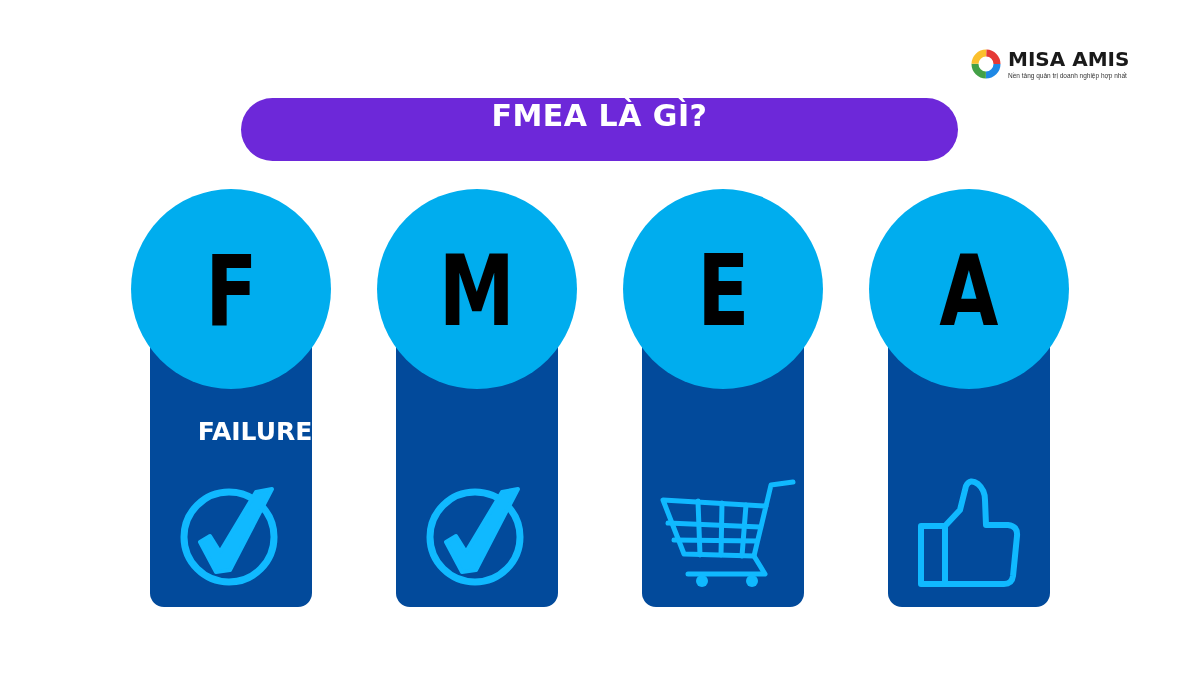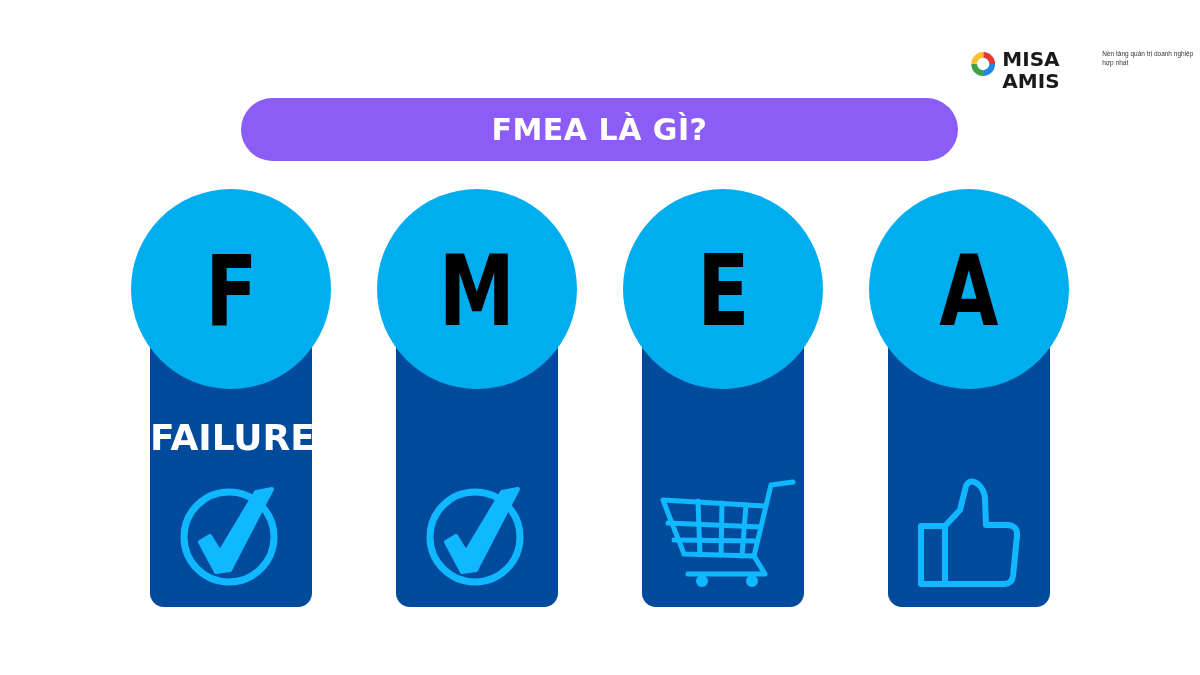--- a/index.html
+++ b/index.html
@@ -1,27 +1,27 @@
 <!DOCTYPE html>
 <html><head>
 <meta charset="utf-8">
 <style>
   html, body { margin:0; padding:0; }
   body { width:1200px; height:675px; background:#ffffff; position:relative; overflow:hidden; font-family:"Liberation Sans", sans-serif; }
   .logo { position:absolute; left:970px; top:48px; display:flex; align-items:flex-start; }
   .logo-mark { width:32px; height:32px; margin-right:6px; margin-top:0px; }
-  .logo-text { display:flex; flex-direction:row; }
+  .logo-text { display:flex; flex-direction:column; }
   .logo-name { font-family:"DejaVu Sans", sans-serif; font-weight:bold; font-size:20px; color:#1a1a1a; letter-spacing:0px; line-height:22px; }
   .logo-tag { font-size:6.5px; color:#333; line-height:9px; margin-top:1px; }
-  .title-bar { position:absolute; left:241px; top:98px; width:717px; height:63px; background:#8b5cf6; border-radius:32px; display:flex; align-items:center; justify-content:center; }
+  .title-bar { position:absolute; left:241px; top:98px; width:717px; height:63px; background:#6d28d9; border-radius:32px; display:flex; justify-content:center; }
   .title-text { color:#fff; font-family:"DejaVu Sans", sans-serif; font-weight:bold; font-size:30px; letter-spacing:0.5px; }
   .card { position:absolute; top:290px; width:162px; height:317px; background:#024a9b; border-radius:0 0 14px 14px; overflow:hidden; }
   .circle { position:absolute; top:189px; width:200px; height:200px; border-radius:50%; background:#00adee; display:flex; align-items:center; justify-content:center; }
   .letter { font-family:"DejaVu Sans", sans-serif; font-weight:bold; font-size:98px; color:#000; transform:scaleX(0.78); line-height:1; margin-top:4px; }
-  .label { position:absolute; left:0; width:100%; text-align:center; color:#fff; font-family:"DejaVu Sans", sans-serif; font-weight:bold; font-size:36px; white-space:nowrap; }
+  .label { position:absolute; left:0; width:100%; text-align:center; color:#fff; font-family:"DejaVu Sans", sans-serif; font-weight:bold; font-size:25px; white-space:nowrap;padding-left:24px; }
   .icon { position:absolute; }
 </style>
 </head>
 <body>
 
 <div class="logo">
   <svg class="logo-mark" viewBox="0 0 32 32">
     <circle cx="16" cy="16" r="11" fill="none" stroke="#1e88e5" stroke-width="7" stroke-dasharray="17.3 51.8" stroke-dashoffset="0"></circle>
     <circle cx="16" cy="16" r="11" fill="none" stroke="#43a047" stroke-width="7" stroke-dasharray="17.3 51.8" stroke-dashoffset="-17.3"></circle>
     <circle cx="16" cy="16" r="11" fill="none" stroke="#fbc02d" stroke-width="7" stroke-dasharray="17.3 51.8" stroke-dashoffset="-34.6"></circle>

